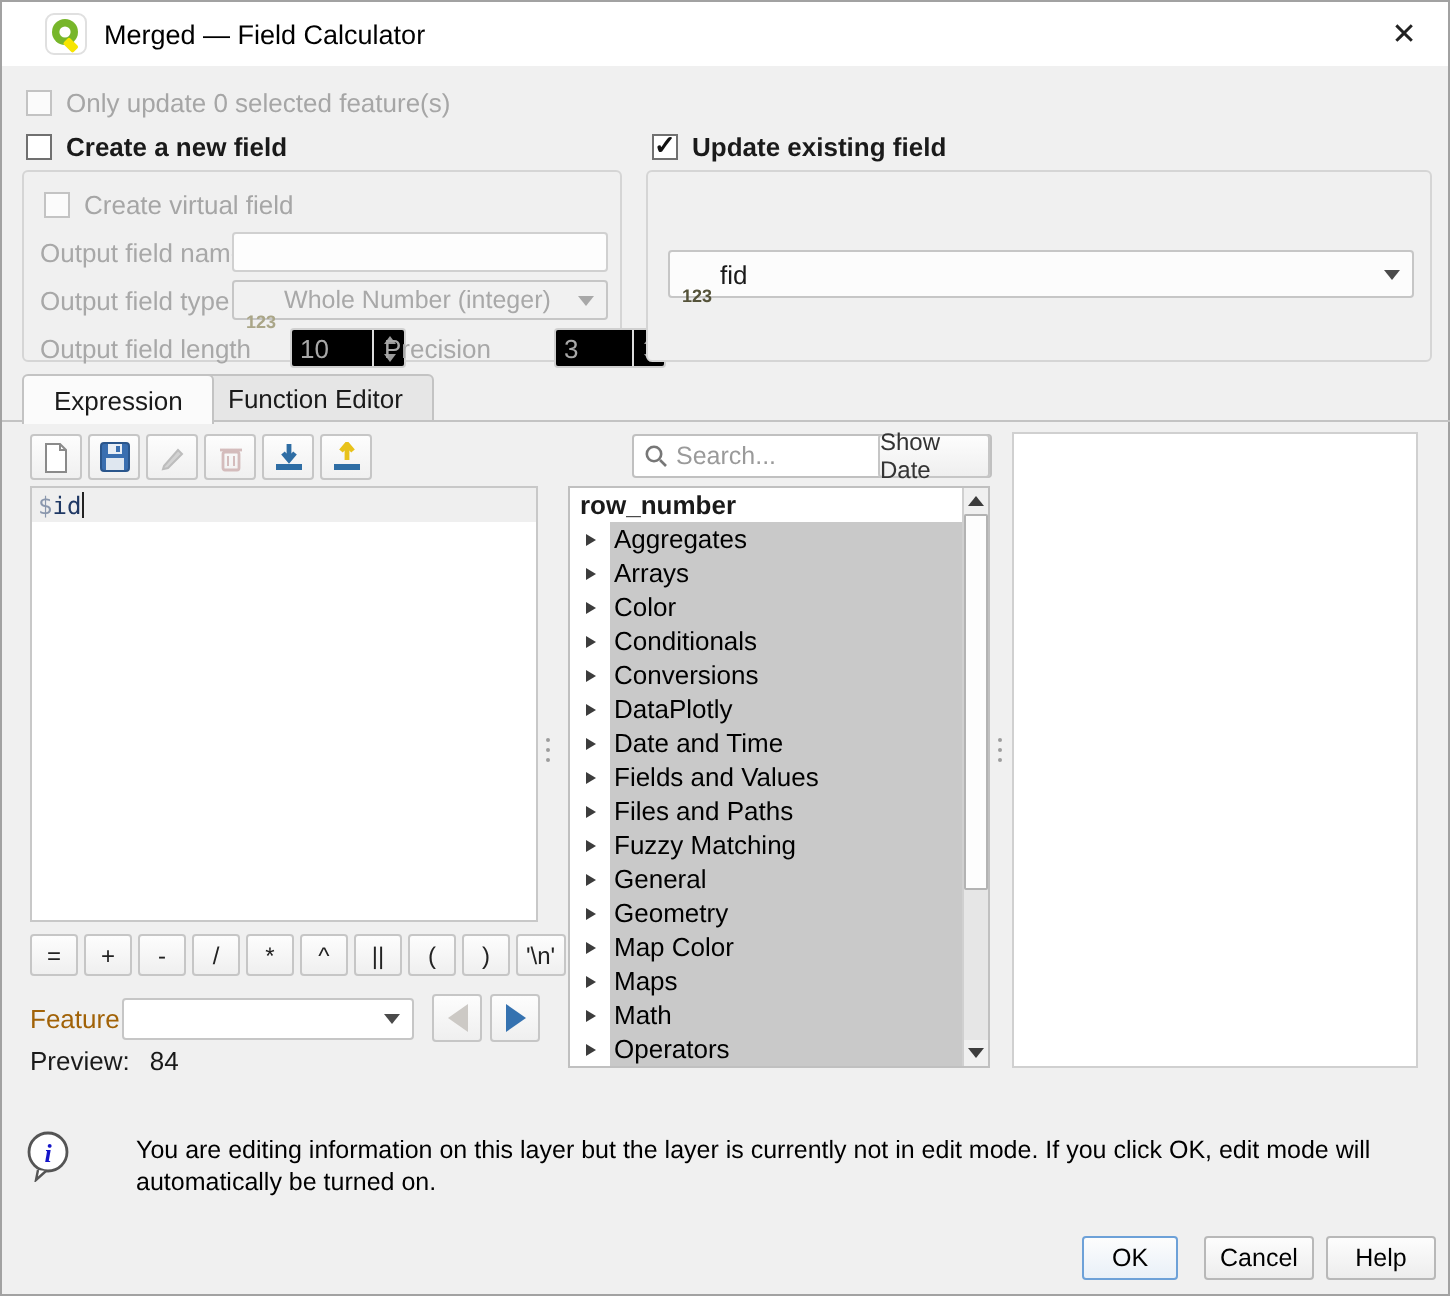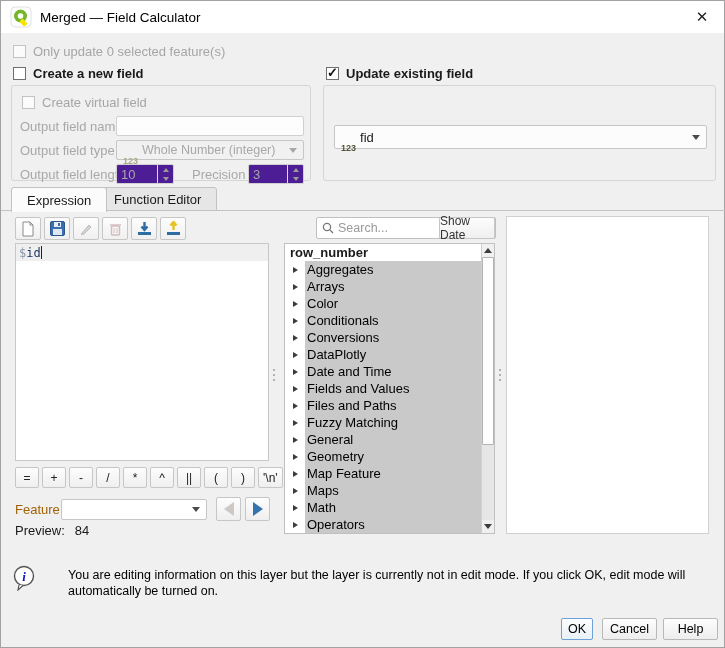--- a/index.html
+++ b/index.html
@@ -8,21 +8,21 @@
     font-family: "Liberation Sans", sans-serif;
     font-size: 13px;
     color: #1a1a1a;
     background:#f0f0f0;
     position: relative;
     overflow: hidden;
   }
   .dialog { position:absolute; inset:0; background:#f0f0f0; border:1px solid #a2a2a2; }
 
   
-  .titlebar { position:absolute; left:0; top:0; width:100%; height:32px; background:#ffffff; display:flex; align-items:center; }
+  .titlebar { position:absolute; left:0; top:0; width:100%; height:32px; background:#ffffff; display:flex; align-items:center;padding-left:12px; }
   .app-icon { width:22px; height:22px; margin-left:9px; }
   .title-text { margin-left:8px; font-size:13.5px; color:#000; }
   .close-btn { position:absolute; right:0; top:0; width:44px; height:32px; display:flex; align-items:center; justify-content:center; font-size:15px; color:#222; cursor:default; }
 
   
   .cbrow { position:absolute; display:flex; align-items:center; gap:7px; height:16px; }
   .cb { width:13px; height:13px; background:#fff; border:1px solid #707070; flex:0 0 13px; position:relative; }
   .cb.disabled { border-color:#c3c3c3; background:#fbfbfb; }
   .cb.checked::after { content:"✓"; position:absolute; left:0px; top:-3px; font-size:13px; font-weight:bold; color:#111; }
   .cb-label { white-space:nowrap; }
@@ -33,21 +33,21 @@
   .groupbox { position:absolute; border:1px solid #d5d5d5; border-radius:3px; background:#f0f0f0; }
   .g-label { position:absolute; color:#a8a8a8; white-space:nowrap; font-size:13px; }
   .txt-input { position:absolute; background:#fdfdfd; border:1px solid #d0d0d0; border-radius:2px; }
   .combo { position:absolute; background:#fcfcfc; border:1px solid #c6c6c6; border-radius:2px; display:flex; align-items:center; padding:0 6px; gap:4px; }
   .combo.disabled { background:#f1f1f1; color:#a8a8a8; }
   .combo .arrow { margin-left:auto; width:0; height:0; border-left:4px solid transparent; border-right:4px solid transparent; border-top:5px solid #4a4a4a; }
   .combo.disabled .arrow { border-top-color:#a8a8a8; }
   .type-prefix { font-size:9px; font-weight:bold; letter-spacing:0;margin-top:22px; }
   .type-prefix.dis { color:#aaa688; }
   .type-prefix.en { color:#55533a; }
-  .spin { position:absolute; background:#4c1d95; border:1px solid #d0d0d0; border-radius:2px; display:flex; }
+  .spin { position:absolute; background:#000000; border:1px solid #d0d0d0; border-radius:2px; display:flex;margin-left:29px; }
   .spin .val { flex:1; padding:2px 4px; color:#a8a8a8; }
   .spin .btns { width:16px; border-left:1px solid #dcdcdc; display:flex; flex-direction:column; }
   .spin .btns span { flex:1; display:flex; align-items:center; justify-content:center; }
   .spin .up::after { content:""; width:0; height:0; border-left:3px solid transparent; border-right:3px solid transparent; border-bottom:4px solid #9a9a9a; }
   .spin .dn::after { content:""; width:0; height:0; border-left:3px solid transparent; border-right:3px solid transparent; border-top:4px solid #9a9a9a; }
 
   
   .tabline { position:absolute; left:0; top:209px; width:725px; height:1px; background:#c3c3c3; }
   .tab { position:absolute; top:186px; height:24px; padding:0 15px; display:flex; align-items:center; border:1px solid #c3c3c3; border-top-left-radius:3px; border-top-right-radius:3px; font-size:13px; }
   .tab.active { background:#fbfbfb; height:25px; z-index:2; border-bottom:none; }
@@ -107,21 +107,21 @@
   .tri-next { width:0; height:0; border-top:7px solid transparent; border-bottom:7px solid transparent; border-left:10px solid #3572b0; }
 
   .preview-row { position:absolute; left:14px; top:522px; font-size:13px; display:flex; gap:10px; }
 
   
   .info-icon { position:absolute; left:11px; top:564px; }
   .notice-text { position:absolute; left:67px; top:566px; width:653px; font-size:12.5px; line-height:16px; color:#000; }
 
   
   .dlg-btn { position:absolute; top:617px; height:22px; border:1px solid #b8b8b8; border-radius:2px; background:linear-gradient(#fdfdfd,#ededed); font-size:12.5px; color:#000; display:flex; align-items:center; justify-content:center; font-family:"Liberation Sans",sans-serif; }
-  .btn-ok { left:560px; width:32px; border-color:#6da1d8; background:linear-gradient(#fdfdfd,#e9f0f8); }
+  .btn-ok { left:540px; width:48px; border-color:#6da1d8; background:linear-gradient(#fdfdfd,#e9f0f8); }
   .btn-cancel { left:601px; width:55px; }
   .btn-help { left:662px; width:55px; }
 </style>
 </head>
 <body>
 
 <div class="dialog">
 
   <div class="titlebar">
     <svg class="app-icon" viewBox="0 0 22 22">
@@ -341,21 +341,21 @@
           <div class="fn-row">
             <span class="fn-gutter">
               <span class="tri-right"></span>
             </span>
             <span class="fn-label">Geometry</span>
           </div>
           <div class="fn-row">
             <span class="fn-gutter">
               <span class="tri-right"></span>
             </span>
-            <span class="fn-label">Map Feature</span>
+            <span class="fn-label">Map Color</span>
           </div>
           <div class="fn-row">
             <span class="fn-gutter">
               <span class="tri-right"></span>
             </span>
             <span class="fn-label">Maps</span>
           </div>
           <div class="fn-row">
             <span class="fn-gutter">
               <span class="tri-right"></span>

